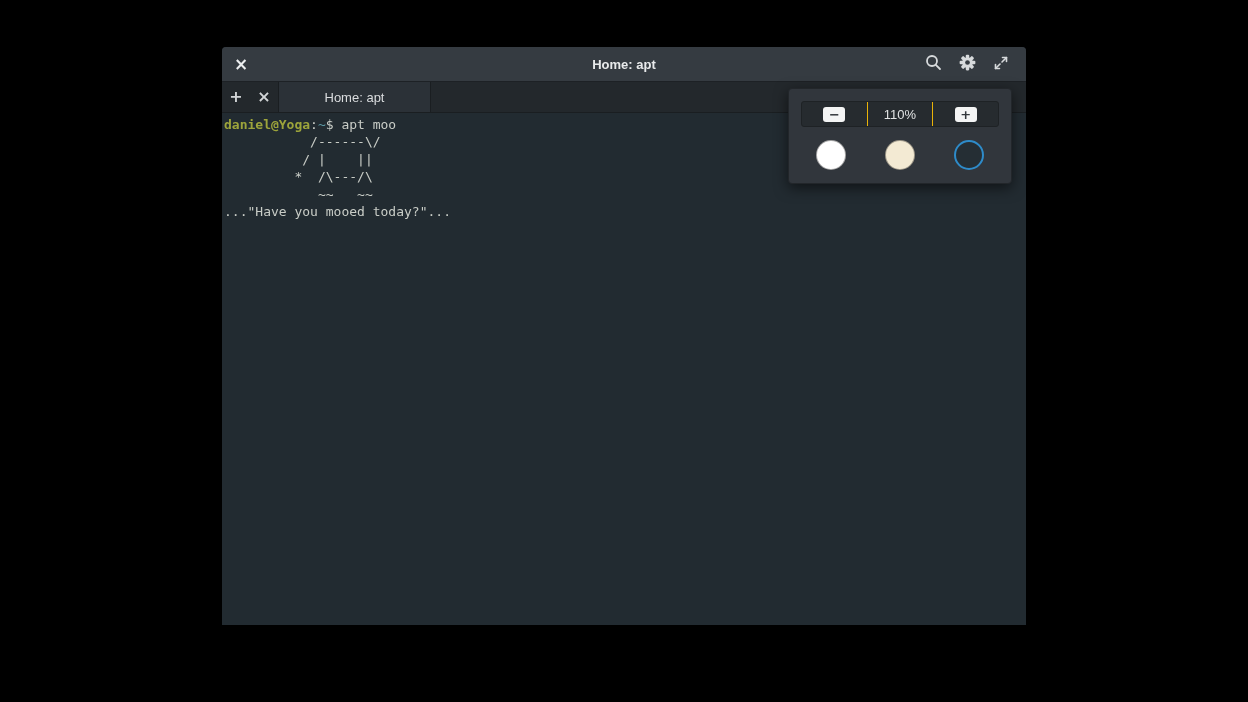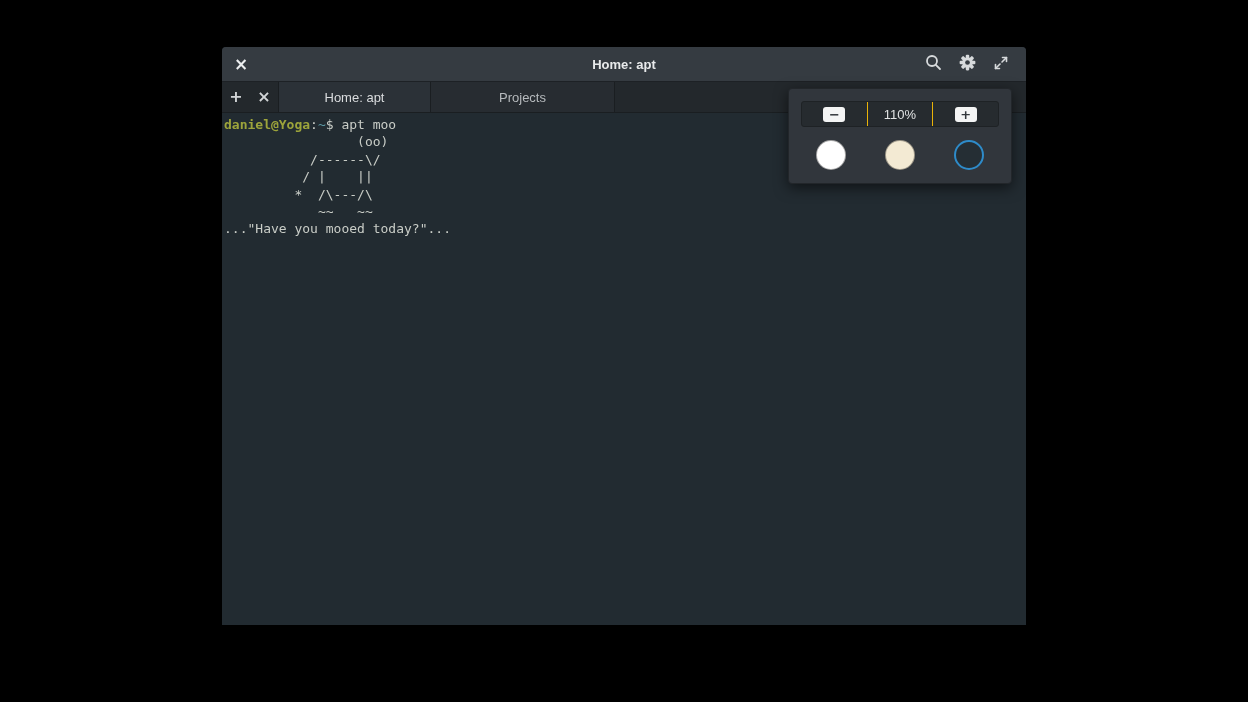--- a/index.html
+++ b/index.html
@@ -162,28 +162,24 @@
       </button>
     </div>
   </div>
 
   <div class="tabbar">
     <button class="tab-btn">+</button>
     <button class="tab-btn">×</button>
     <div class="tab active">
       <span>Home: apt</span>
     </div>
-    <div class="tab inactive">
-      <span>Projects</span>
-    </div>
   </div>
 
   <div class="terminal">
     <div class="t-line"><span class="green">daniel@Yoga</span><span>:</span><span class="tilde">~</span><span>$ </span><span>apt moo</span></div>
-    <div class="t-line">                 (oo)</div>
     <div class="t-line">           /------\/</div>
     <div class="t-line">          / |    ||</div>
     <div class="t-line">         *  /\---/\</div>
     <div class="t-line">            ~~   ~~</div>
     <div class="t-line">..."Have you mooed today?"...</div>
   </div>
 </div>
 
 <div class="popover">
   <div class="zoom">

